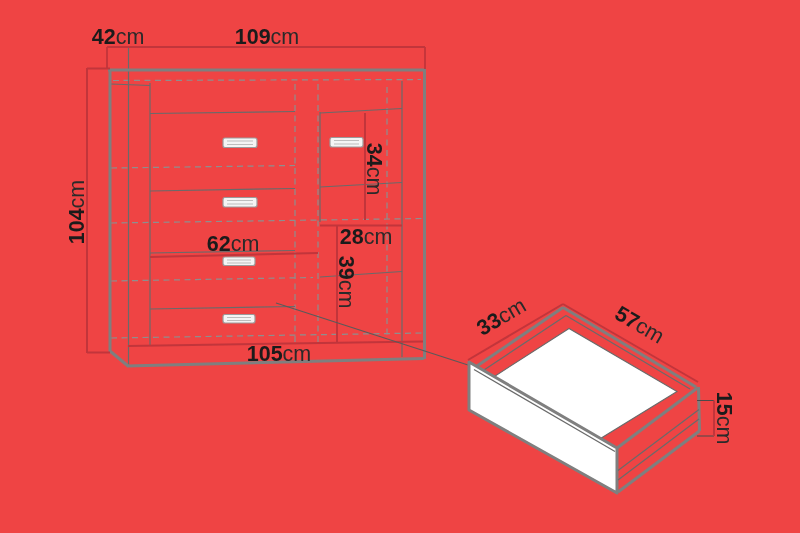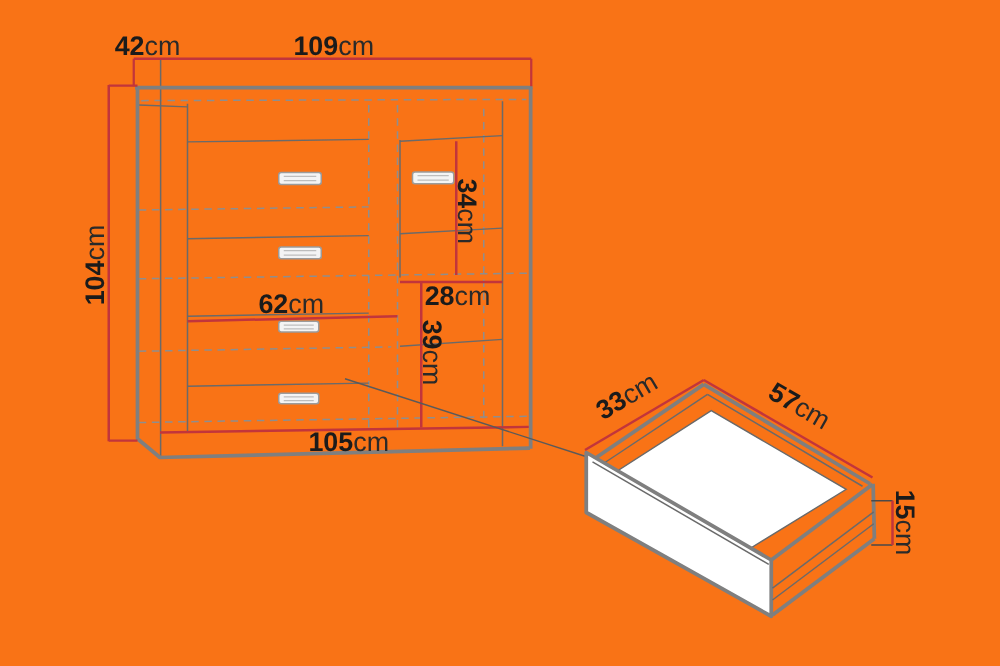--- a/index.html
+++ b/index.html
@@ -1,16 +1,16 @@
 <!DOCTYPE html>
 <html style="--c-dimension: #c2353b; --c-outline: #7f7f7f; --c-line: #6a6a6a; --c-dashed: #8e8e8e; --c-pointer: #5a5a5a; --c-text: #1b1b1b; --c-handle: #9b9b9b;"><head>
 <meta charset="utf-8">
 <style>
   html,body{margin:0;padding:0;background:#fff;}
-  .stage{position:relative;width:800px;height:533px;background:#f97316;overflow:hidden;}
+  .stage{position:relative;width:800px;height:533px;background:#ef4444;overflow:hidden;}
   svg{display:block;}
   text{font-family:"Liberation Sans","DejaVu Sans",sans-serif;fill:var(--c-text,#1b1b1b);font-size:21.5px;}
   .num{font-weight:bold;}
   .unit{font-weight:normal;fill:#2a2a2a;}
   .red{stroke:var(--c-dimension,#c2353b);stroke-width:2;fill:none;}
   .redthin{stroke:var(--c-dimension,#c2353b);stroke-width:1.8;fill:none;}
   .thick{stroke:var(--c-outline,#7f7f7f);stroke-width:3;fill:none;stroke-linejoin:round;stroke-linecap:butt;}
   .thin{stroke:var(--c-line,#6a6a6a);stroke-width:1.2;fill:none;}
   .dash{stroke:var(--c-dashed,#8e8e8e);stroke-width:1.2;fill:none;stroke-dasharray:6 4.5;}
   .pointer{stroke:var(--c-pointer,#5a5a5a);stroke-width:1.1;fill:none;}

